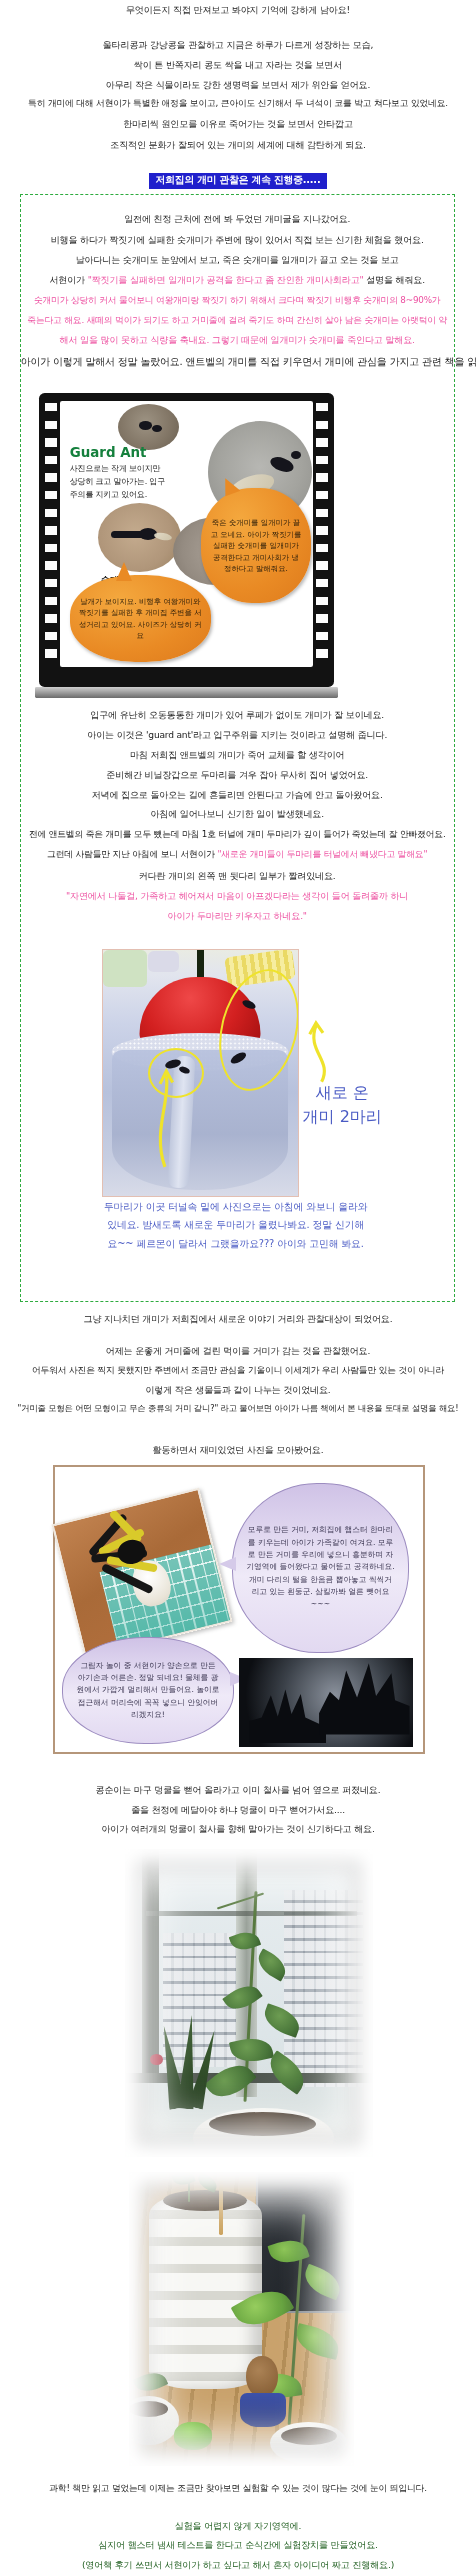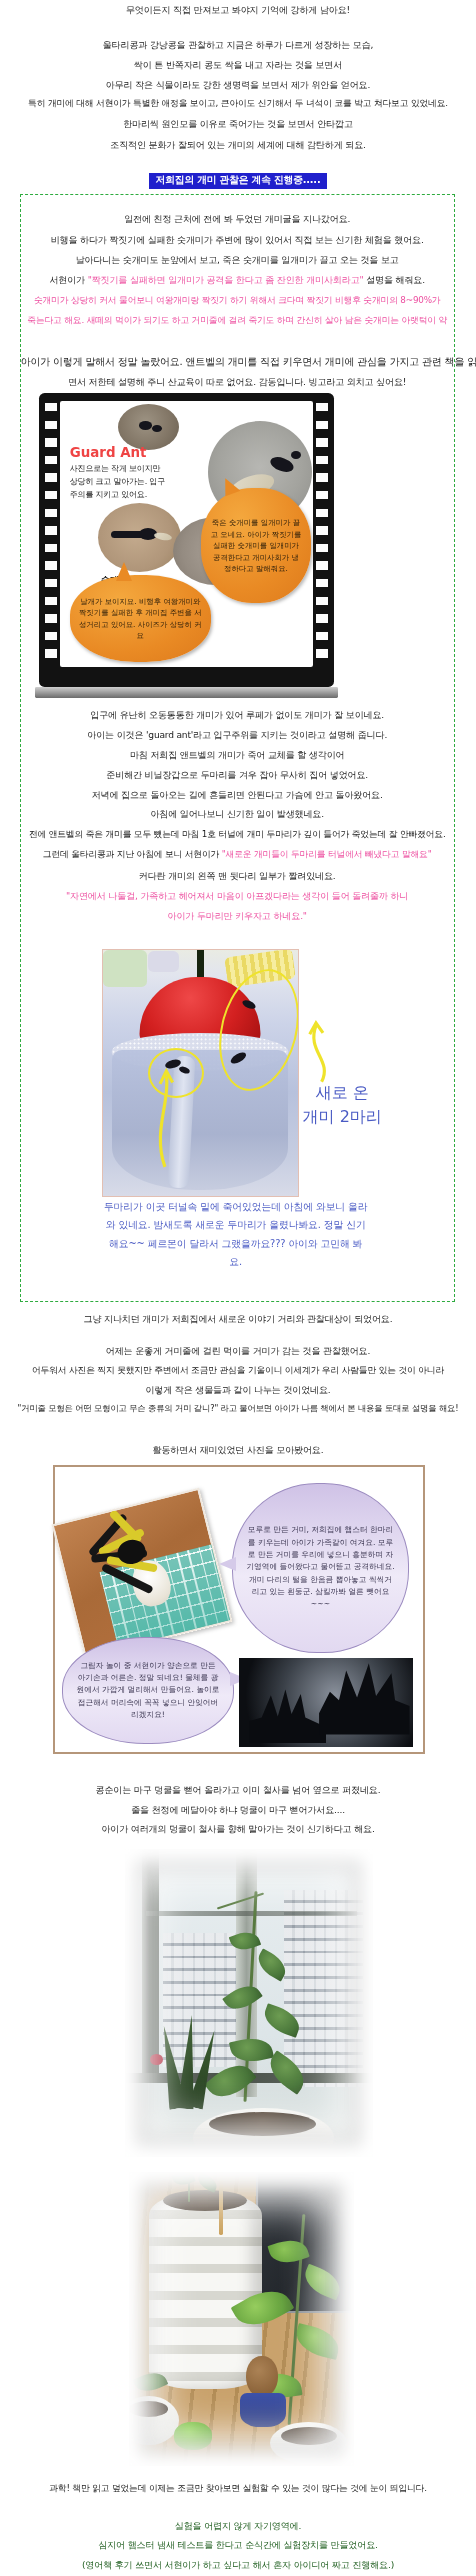--- a/index.html
+++ b/index.html
@@ -30,21 +30,21 @@
   .film-base{position:absolute;left:-4.2px;right:-4.2px;bottom:-11.3px;height:11.3px;
              background:linear-gradient(#cfcfcf,#6b6b6b);border-radius:1.4px;}
   .circ{position:absolute;border-radius:50%;overflow:hidden;}
   .c-guard{background:radial-gradient(circle at 45% 40%,#9d9383 0%,#837767 55%,#6a5f50 100%);}
   .c-drag{background:radial-gradient(circle at 50% 45%,#b7b7b3 0%,#a3a39e 55%,#8c8c88 100%);}
   .c-sand{background:radial-gradient(circle at 45% 45%,#c4ab8e 0%,#b0967a 60%,#97805f 100%);}
   .c-gray{background:radial-gradient(circle at 50% 50%,#a9a096 0%,#958c82 60%,#7f766c 100%);}
   .antblob{position:absolute;background:#15151c;border-radius:50%;}
   .wing{position:absolute;background:linear-gradient(120deg,#e7e0cd,#cfc6ac);border-radius:50%;
         opacity:.92;}
-  .guard-title{position:absolute;font-weight:bold;font-size:13.4px;color:#ef4444;}
+  .guard-title{position:absolute;font-weight:bold;font-size:13.4px;color:#15803d;}
   .guard-text{position:absolute;font-size:8px;line-height:1.62;color:#222;width:100px;
               letter-spacing:-0.2px;}
   .male-label{position:absolute;font-weight:bold;font-size:9.1px;color:#111;}
   .bubble-o{position:absolute;background:radial-gradient(ellipse at 35% 28%,#f4a83e 0%,#e98a24 60%,#dd7a1c 100%);
             border-radius:46%;display:flex;align-items:center;justify-content:center;text-align:center;
             font-size:7.4px;line-height:1.55;color:#30200a;padding:9.8px 8.4px;box-sizing:border-box;
             box-shadow:1.4px 2.1px 3.5px rgba(0,0,0,.28);}
   .bubble-o.tail-upleft::before{content:"";position:absolute;top:-11.3px;left:21px;width:0;height:0;
             border-left:6.3px solid transparent;border-right:10.6px solid transparent;
             border-bottom:17.6px solid #e98a24;transform:rotate(-20deg);}
@@ -150,22 +150,22 @@
 
   <div class="obs-box">
     <div class="bline" style="top:18.3px">일전에 친정 근처에 전에 봐 두었던 개미굴을 지나갔어요.</div>
     <div class="bline" style="top:39px">비행을 하다가 짝짓기에 실패한 숫개미가 주변에 많이 있어서 직접 보는 신기한 체험을 했어요.</div>
     <div class="bline" style="top:59px">날아다니는 숫개미도 눈앞에서 보고, 죽은 숫개미를 일개미가 끌고 오는 것을 보고</div>
     <div class="bline" style="top:79px">
       <span>서현이가 </span><span class="pink">"짝짓기를 실패하면 일개미가 공격을 한다고 좀 잔인한 개미사회라고"</span><span> 설명을 해줘요.</span>
     </div>
     <div class="bline pink" style="top:100px;font-size:8.8px">숫개미가 상당히 커서 물어보니 여왕개미랑 짝짓기 하기 위해서 크다며 짝짓기 비행후 숫개미의 8~90%가</div>
     <div class="bline pink" style="top:120px;font-size:8.8px">죽는다고 해요. 새떼의 먹이가 되기도 하고 거미줄에 걸려 죽기도 하며 간신히 살아 남은 숫개미는 아랫턱이 약</div>
+    <div class="bline pink" style="top:139px">해서 일을 많이 못하고 식량을 축내요. 그렇기 때문에 일개미가 숫개미를 죽인다고 말해요.</div>
     <div class="bline" style="top:160px;font-size:10px">아이가 이렇게 말해서 정말 놀랐어요. 앤트벨의 개미를 직접 키우면서 개미에  관심을 가지고 관련 책을 읽으</div>
-    <div class="bline" style="top:181px">면서 저한테 설명해 주니 산교육이 따로 없어요. 감동입니다. 빙고라고 외치고 싶어요!</div>
 
     <div class="film">
       <div class="sprockets left"></div>
       <div class="sprockets right"></div>
       <div class="film-base"></div>
       <div class="film-content">
 
         <div class="circ c-guard" style="left:58px;top:2.8px;width:61px;height:46px">
           <div class="antblob" style="left:21px;top:17px;width:12.7px;height:8.4px"></div>
           <div class="antblob" style="left:34px;top:21px;width:9.8px;height:7px"></div>
@@ -199,21 +199,21 @@
     </div>
 
     <div class="bline" style="top:514px">입구에 유난히 오동통통한 개미가 있어 루페가 없이도 개미가 잘 보이네요.</div>
     <div class="bline" style="top:534px">아이는 이것은 'guard ant'라고 입구주위를 지키는 것이라고 설명해 줍니다.</div>
     <div class="bline" style="top:554px">마침 저희집 앤트벨의 개미가 죽어 교체를 할 생각이어</div>
     <div class="bline" style="top:574px">준비해간 비닐장갑으로 두마리를 겨우 잡아 무사히 집어 넣었어요.</div>
     <div class="bline" style="top:594px">저녁에 집으로 돌아오는 길에 흔들리면 안된다고 가슴에 안고 돌아왔어요.</div>
     <div class="bline" style="top:613px">아침에 일어나보니 신기한 일이 발생했네요.</div>
     <div class="bline" style="top:634px;font-size:8.8px">전에 앤트벨의 죽은 개미를 모두 뺐는데 마침 1호 터널에 개미 두마리가 깊이 들어가 죽었는데 잘 안빠졌어요.</div>
     <div class="bline" style="top:654px;font-size:8.8px">
-      <span>그런데 울타리콩과 지난 아침에 보니 서현이가 </span><span class="pink">"새로운 개미들이 두마리를 터널에서 빼냈다고 말해요"</span>
+      <span>그런데 사람들만 지난 아침에 보니 서현이가 </span><span class="pink">"새로운 개미들이 두마리를 터널에서 빼냈다고 말해요"</span>
     </div>
     <div class="bline" style="top:675px">커다란 개미의  왼쪽 맨 뒷다리 일부가 짤려있네요.</div>
     <div class="bline pink" style="top:695px">"자연에서 나둘걸, 가족하고 헤어져서 마음이 아프겠다라는 생각이 들어 돌려줄까 하니</div>
     <div class="bline pink" style="top:715px">아이가 두마리만 키우자고 하네요."</div>
 
     <div class="habitat">
       <div class="toy" style="left:0;top:0;width:44px;height:37px;background:#cfe2c2"></div>
       <div class="toy" style="right:4.2px;top:2.8px;width:68px;height:29.5px;transform:rotate(-8deg);background:repeating-linear-gradient(90deg,#ead964 0 4.2px,#f6eda0 4.2px 8.4px)"></div>
       <div class="toy" style="left:45px;top:1.4px;width:31px;height:21px;background:#dadae8"></div>
       <div class="dome-stick"></div>
@@ -233,21 +233,21 @@
       </svg>
     </div>
     <svg class="side-arrow" width="42" height="68" viewBox="0 0 60 96">
       <path d="M38,92 C54,62 16,48 30,12" stroke="#efe32b" stroke-width="4.5" fill="none"></path>
       <path d="M21,24 L30,8 L40,22" stroke="#efe32b" stroke-width="4.5" fill="none"></path>
     </svg>
     <div class="note bluehand">
       <div>새로 온</div>
       <div>개미 2마리</div>
     </div>
-    <div class="caption bluehand">두마리가 이곳 터널속 밑에 죽어있었는데 아침에 와보니 올라와 있네요. 밤새도록 새로운 두마리가 올렸나봐요. 정말 신기해요~~ 페르몬이 달라서 그랬을까요??? 아이와 고민해 봐요.</div>
+    <div class="caption bluehand">두마리가 이곳 터널속 밑에 사진으로는 아침에 와보니 올라와 있네요. 밤새도록 새로운 두마리가 올렸나봐요. 정말 신기해요~~ 페르몬이 달라서 그랬을까요??? 아이와 고민해 봐요.</div>
   </div>
 
   <div class="cline" style="top:1313px">그냥 지나치던 개미가 저희집에서 새로운 이야기 거리와 관찰대상이 되었어요.</div>
   <div class="cline" style="top:1345px">어제는 운좋게 거미줄에 걸린 먹이를 거미가 감는 것을 관찰했어요.</div>
   <div class="cline" style="top:1365px;font-size:8.8px">어두워서 사진은 찍지 못했지만 주변에서 조금만 관심을 기울이니 이세계가 우리 사람들만 있는 것이 아니라</div>
   <div class="cline" style="top:1384px">이렇게 작은 생물들과 같이 나누는 것이었네요.</div>
   <div class="cline" style="top:1403px;font-size:8.4px">"거미줄 모형은 어떤 모형이고 무슨 종류의 거미 같니?" 라고 물어보면 아이가 나름 책에서 본 내용을 토대로 설명을 해요!</div>
   <div class="cline" style="top:1487px">마구 기특해질려고 해요.</div>
   <div class="cline" style="top:1444px">활동하면서 재미있었던 사진을 모아봤어요.</div>
 

